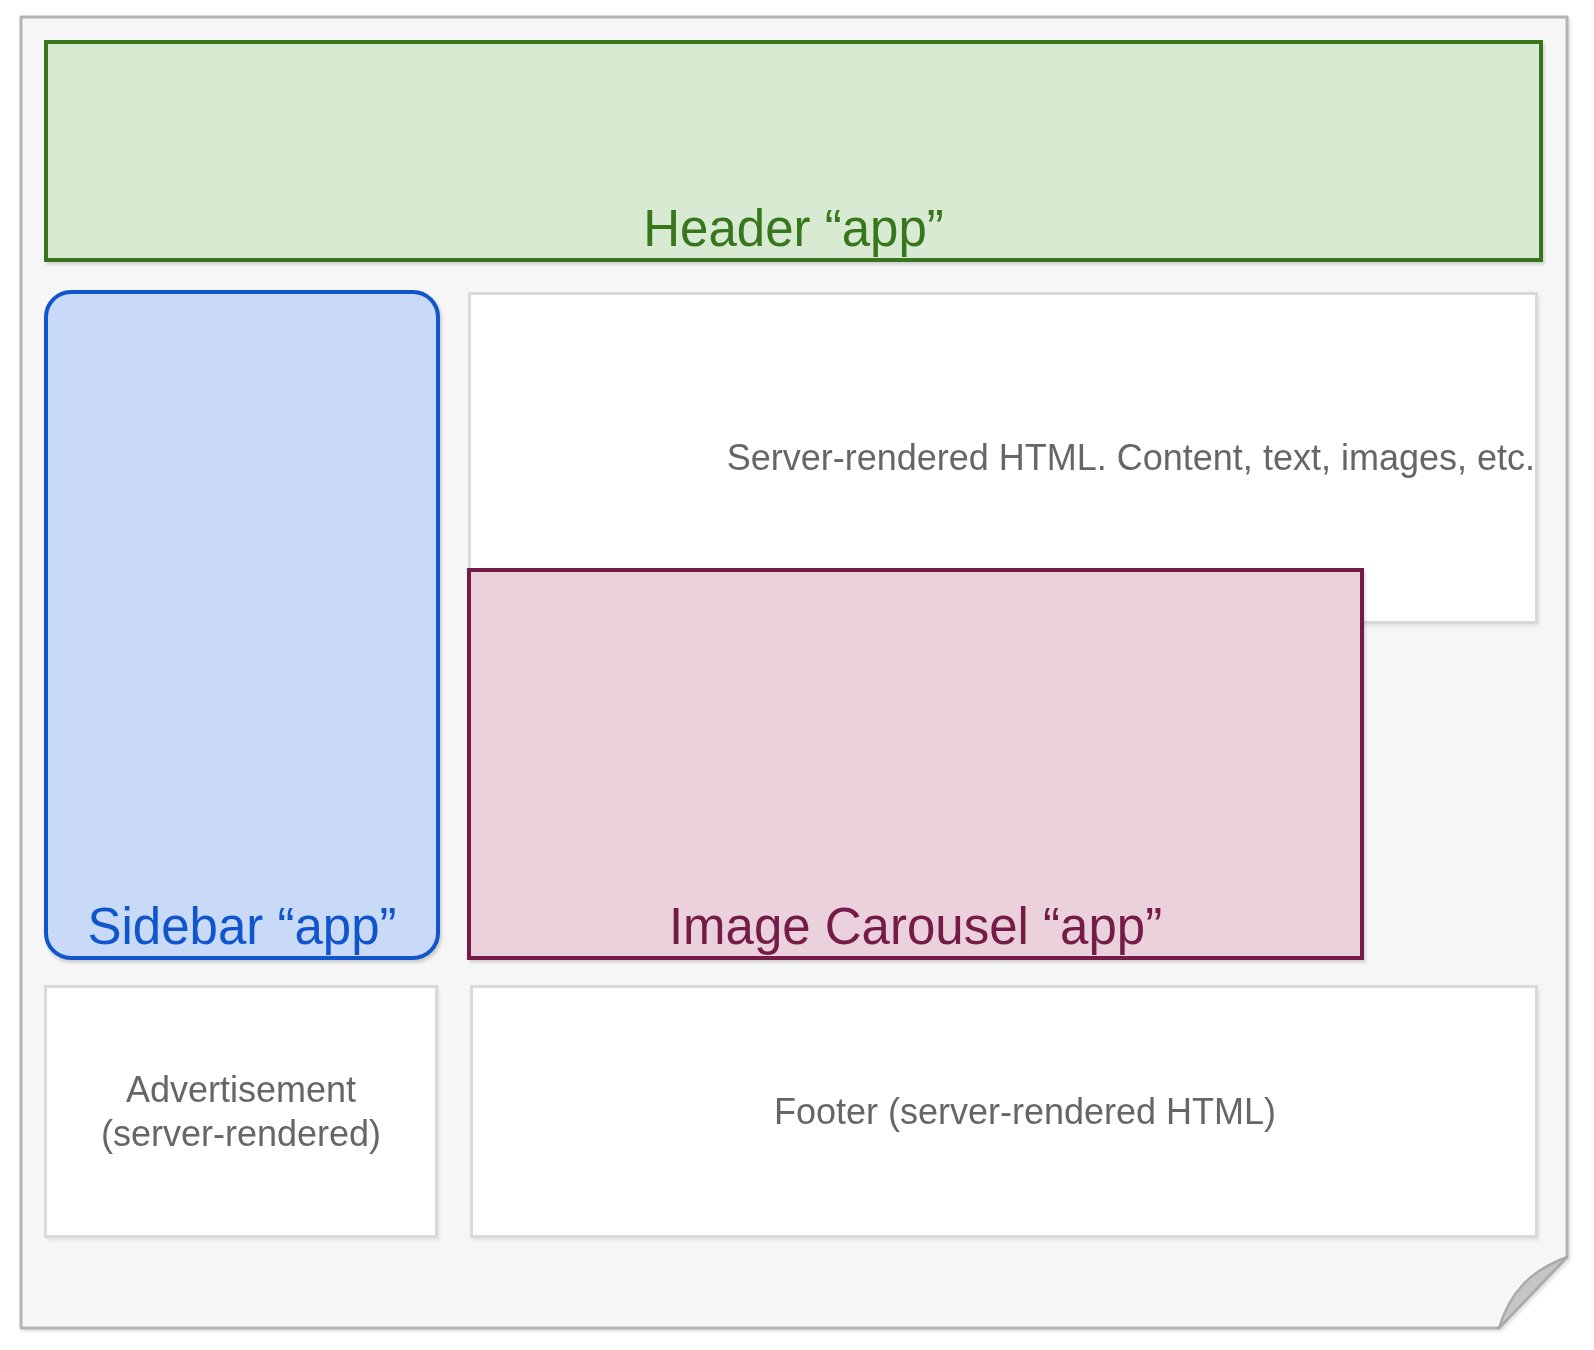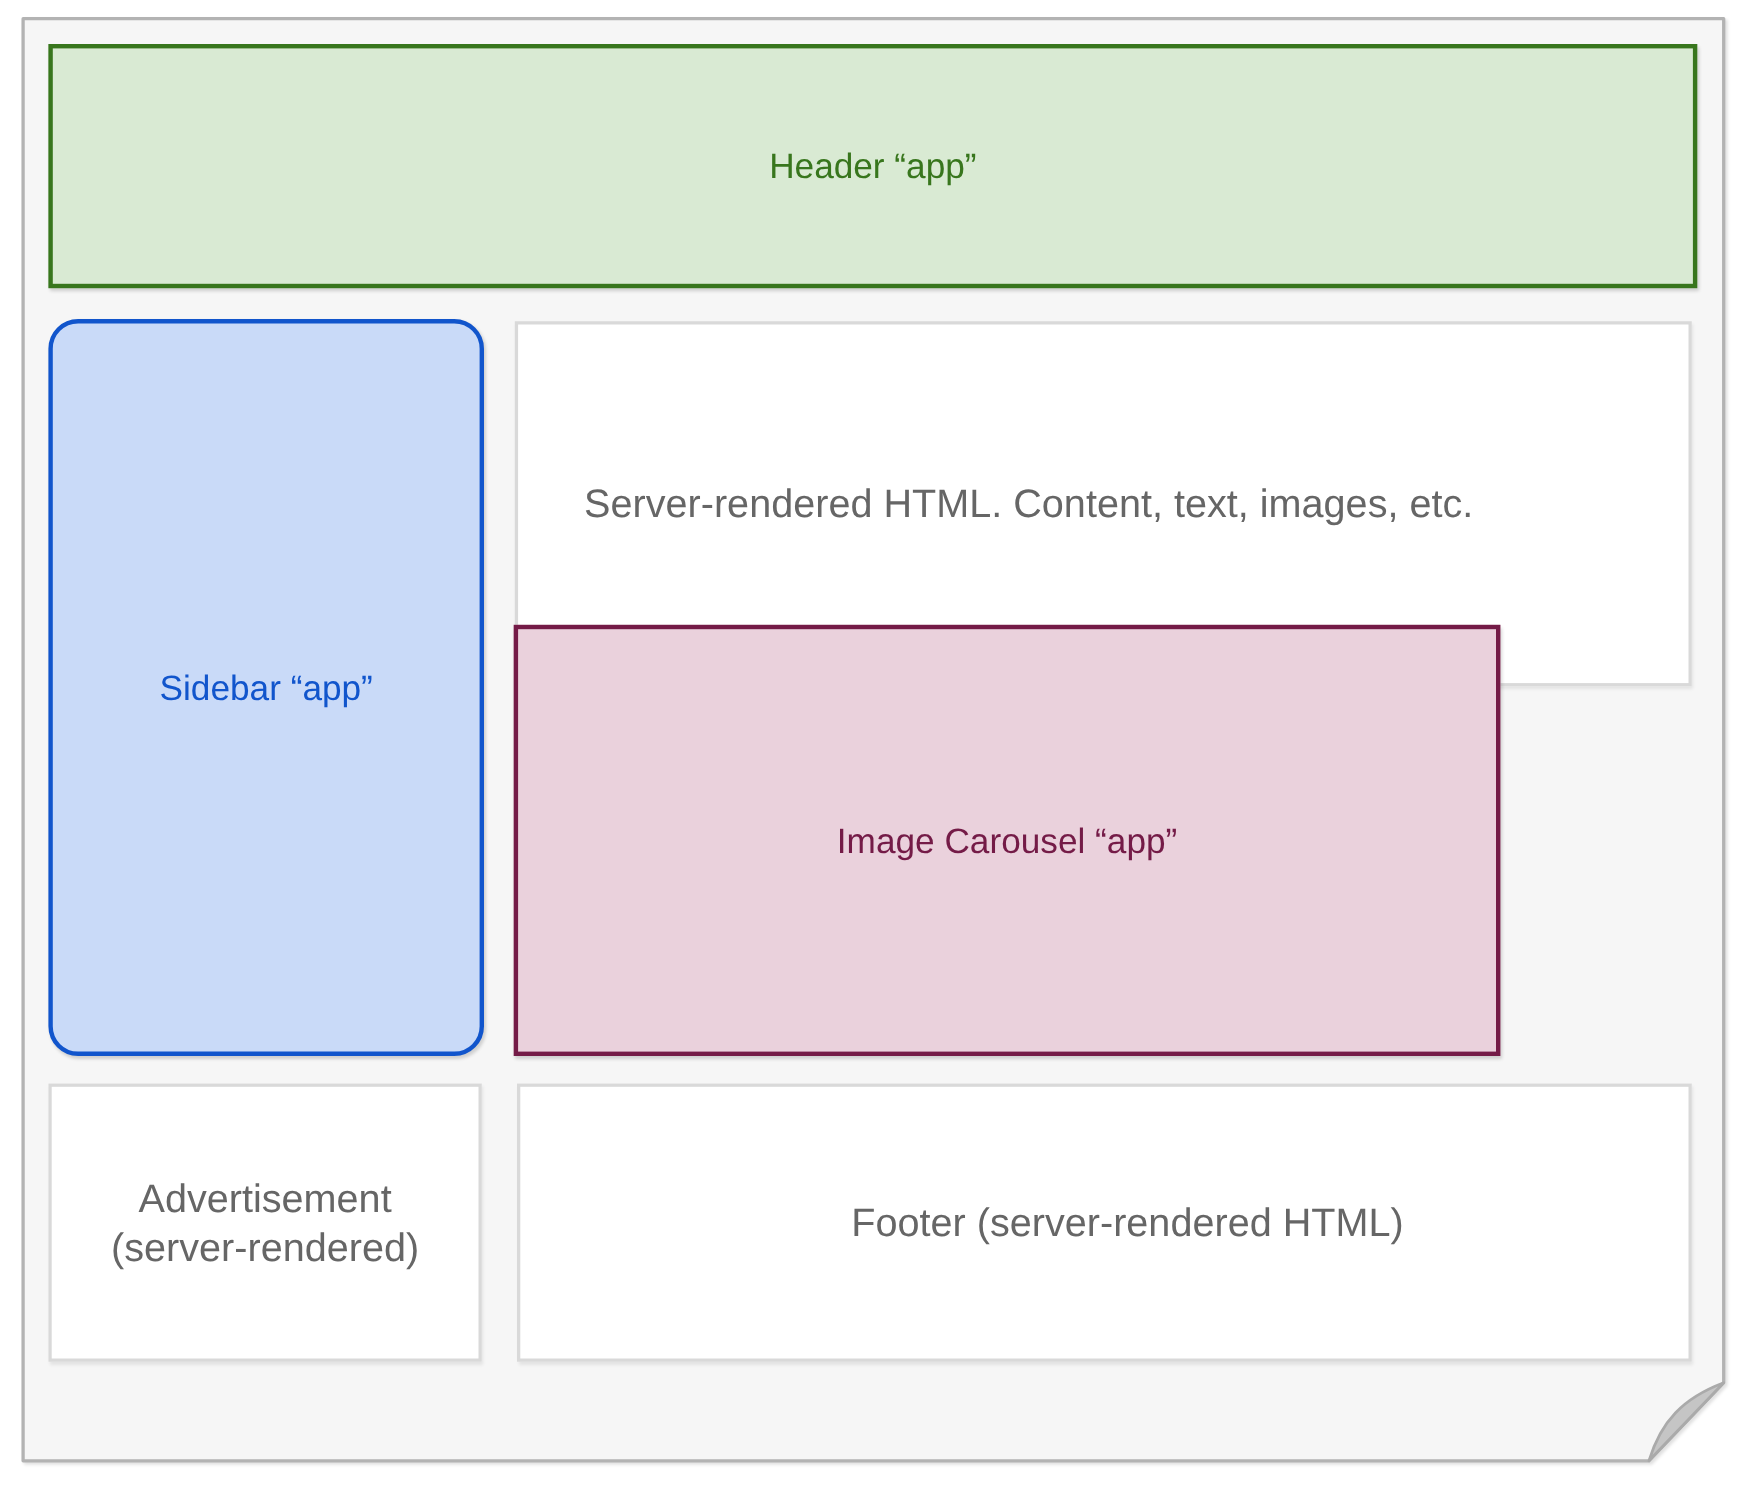--- a/index.html
+++ b/index.html
@@ -17,29 +17,29 @@
   }
   .blk {
     position: absolute;
     box-sizing: border-box;
     display: flex;
     align-items: center;
     justify-content: center;
     border-style: solid;
     text-align: center;
   }
-  .app-label { font-size: 32px; }
+  .app-label { font-size: 51px; align-items: flex-end; }
   .plain-label { font-size: 36px; line-height: 1.22; padding-left: 42px; }
   .shadow-strong { box-shadow: 1.5px 2.5px 3px rgba(0,0,0,0.16); }
   .shadow-soft   { box-shadow: 1.5px 2.5px 3px rgba(0,0,0,0.08); }
 
   #header-block   { left: 44px;  top: 40px;  width: 1499px; height: 222px; border-width: 4px; }
   #sidebar-block  { left: 44px;  top: 290px; width: 396px;  height: 670px; border-width: 4px; }
   #content-block  { left: 468px; top: 292px; width: 1070px; height: 332px; border-width: 3px;
-                    justify-content: flex-start; padding-left: 60px; text-align: left; }
+                    justify-content: flex-end; padding-left: 60px; text-align: left; }
   #carousel-block { left: 467px; top: 568px; width: 897px; height: 392px; border-width: 4px; }
   #ad-block       { left: 44px;  top: 985px; width: 394px;  height: 253px; border-width: 3px;
                     padding: 0 30px; align-items: center; }
   #footer-block   { left: 470px; top: 985px; width: 1068px; height: 253px; border-width: 3px; }
 </style>
 </head>
 <body>
 
 <div class="stage">
 

